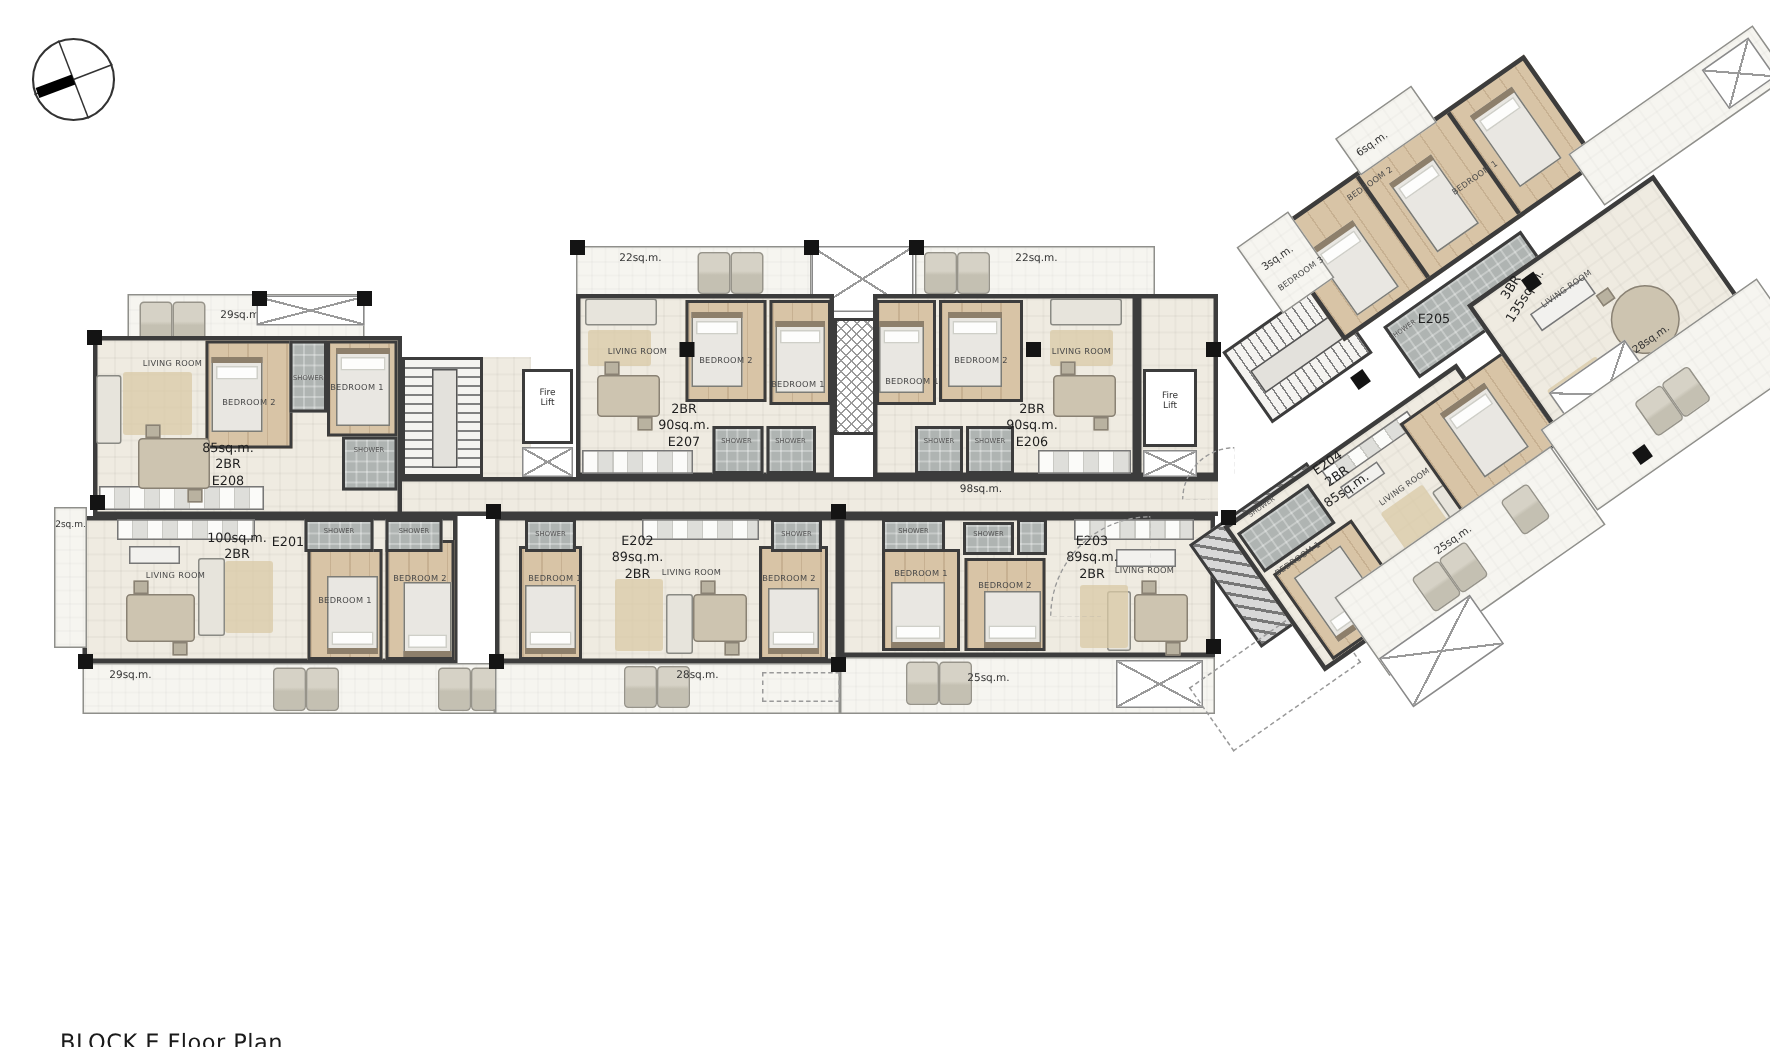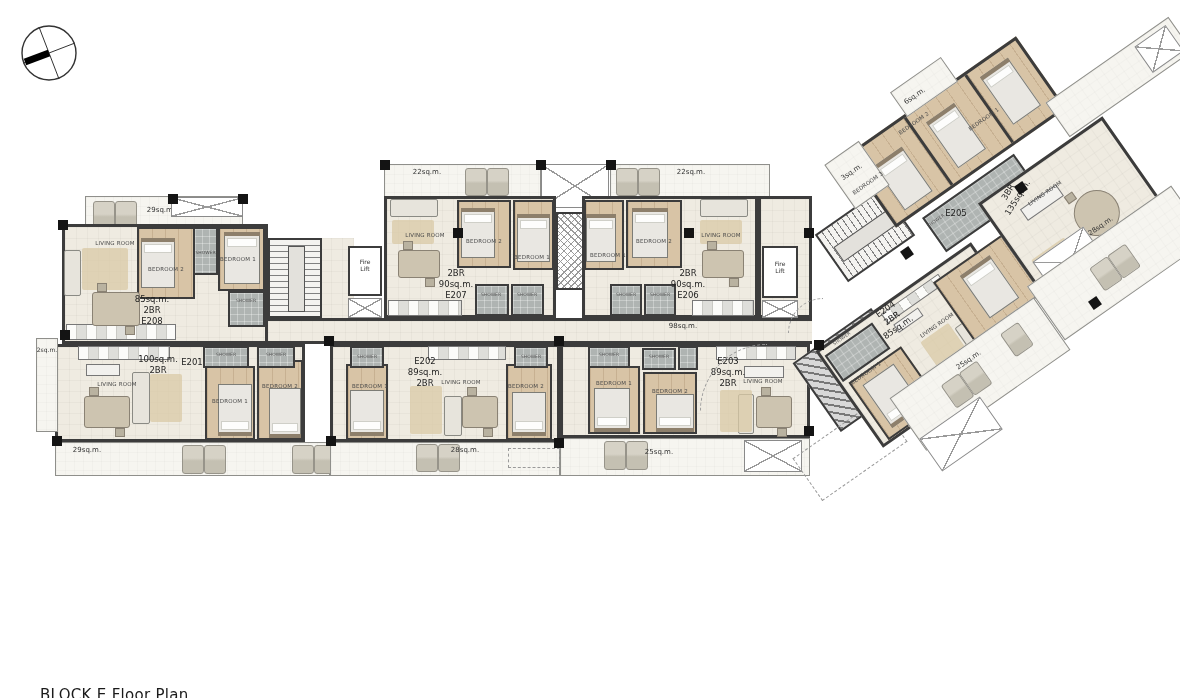--- a/index.html
+++ b/index.html
@@ -168,21 +168,21 @@
 
   <div class="room floor" style="left:758px;top:196px;width:54px;height:122px"></div>
   <div class="room" style="left:762px;top:246px;width:36px;height:52px;background:#fff;border-width:2px"></div>
   <div class="lbl" style="left:762px;top:260px;width:36px;font-size:6px;line-height:7px">
     <div>Fire</div>
     <div>Lift</div>
   </div>
   <div class="xbox" style="left:762px;top:300px;width:36px;height:18px"></div>
 
   <div class="abs floor" style="left:268px;top:318px;width:544px;height:26px;border-top:3px solid #3c3c3c;border-bottom:3px solid #3c3c3c"></div>
-  <div class="lbl" style="left:661px;top:322px;width:44px">98sq.m.</div>
+  <div class="lbl" style="left:632px;top:322px;width:44px">98sq.m.</div>
 
   <div class="room floor" style="left:55px;top:344px;width:250px;height:98px"></div>
   <div class="abs wood" style="left:205px;top:366px;width:50px;height:74px;border:2px solid #3c3c3c"></div>
   <div class="bed" style="left:218px;top:384px;width:34px;height:52px;transform:rotate(180deg)"></div>
   <div class="abs wood" style="left:257px;top:360px;width:46px;height:80px;border:2px solid #3c3c3c"></div>
   <div class="bed" style="left:269px;top:388px;width:32px;height:50px;transform:rotate(180deg)"></div>
   <div class="bath" style="left:203px;top:346px;width:46px;height:22px"></div>
   <div class="bath" style="left:257px;top:346px;width:38px;height:22px"></div>
   <div class="kitchen" style="left:78px;top:346px;width:92px;height:14px"></div>
   <div class="island" style="left:86px;top:364px;width:34px;height:12px"></div>

